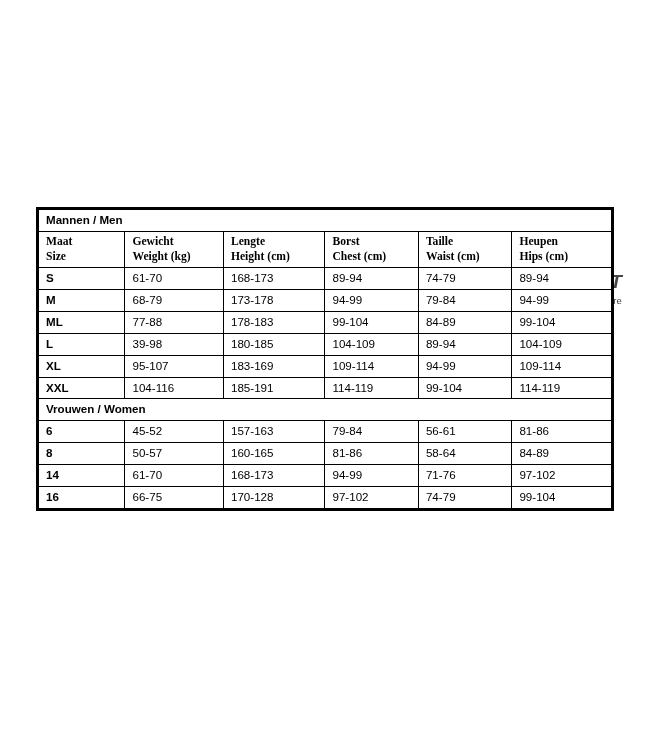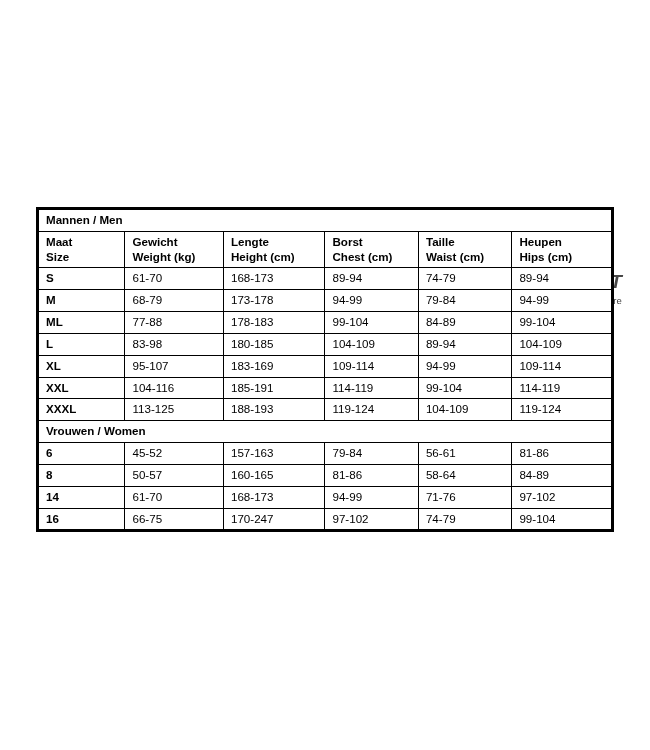--- a/index.html
+++ b/index.html
@@ -134,20 +134,21 @@
     font-weight: bold;
     font-size: 12px;
     padding-top: 5px;
     padding-bottom: 5px;
   }
   td.colhead {
     font-weight: bold;
     font-size: 11.8px;
     padding-top: 4px;
     padding-bottom: 4px;
+    font-family: Liberation Serif, serif;
   }
   td.sizecell {
     font-weight: bold;
   }
   td.val {
     font-weight: normal;
   }
 </style>
 </head>
 <body>
@@ -231,21 +232,21 @@
           <tr>
             <td class="sizecell">ML</td>
             <td class="val">77-88</td>
             <td class="val">178-183</td>
             <td class="val">99-104</td>
             <td class="val">84-89</td>
             <td class="val">99-104</td>
           </tr>
           <tr>
             <td class="sizecell">L</td>
-            <td class="val">83-98</td>
+            <td class="val">39-98</td>
             <td class="val">180-185</td>
             <td class="val">104-109</td>
             <td class="val">89-94</td>
             <td class="val">104-109</td>
           </tr>
           <tr>
             <td class="sizecell">XL</td>
             <td class="val">95-107</td>
             <td class="val">183-169</td>
             <td class="val">109-114</td>
@@ -254,28 +255,20 @@
           </tr>
           <tr>
             <td class="sizecell">XXL</td>
             <td class="val">104-116</td>
             <td class="val">185-191</td>
             <td class="val">114-119</td>
             <td class="val">99-104</td>
             <td class="val">114-119</td>
           </tr>
           <tr>
-            <td class="sizecell">XXXL</td>
-            <td class="val">113-125</td>
-            <td class="val">188-193</td>
-            <td class="val">119-124</td>
-            <td class="val">104-109</td>
-            <td class="val">119-124</td>
-          </tr>
-          <tr>
             <td class="section" colspan="6">Vrouwen / Women</td>
           </tr>
           <tr>
             <td class="sizecell">6</td>
             <td class="val">45-52</td>
             <td class="val">157-163</td>
             <td class="val">79-84</td>
             <td class="val">56-61</td>
             <td class="val">81-86</td>
           </tr>
@@ -291,21 +284,21 @@
             <td class="sizecell">14</td>
             <td class="val">61-70</td>
             <td class="val">168-173</td>
             <td class="val">94-99</td>
             <td class="val">71-76</td>
             <td class="val">97-102</td>
           </tr>
           <tr>
             <td class="sizecell">16</td>
             <td class="val">66-75</td>
-            <td class="val">170-247</td>
+            <td class="val">170-128</td>
             <td class="val">97-102</td>
             <td class="val">74-79</td>
             <td class="val">99-104</td>
           </tr>
         </tbody>
     </table>
   </div>
 
 </div>
 

